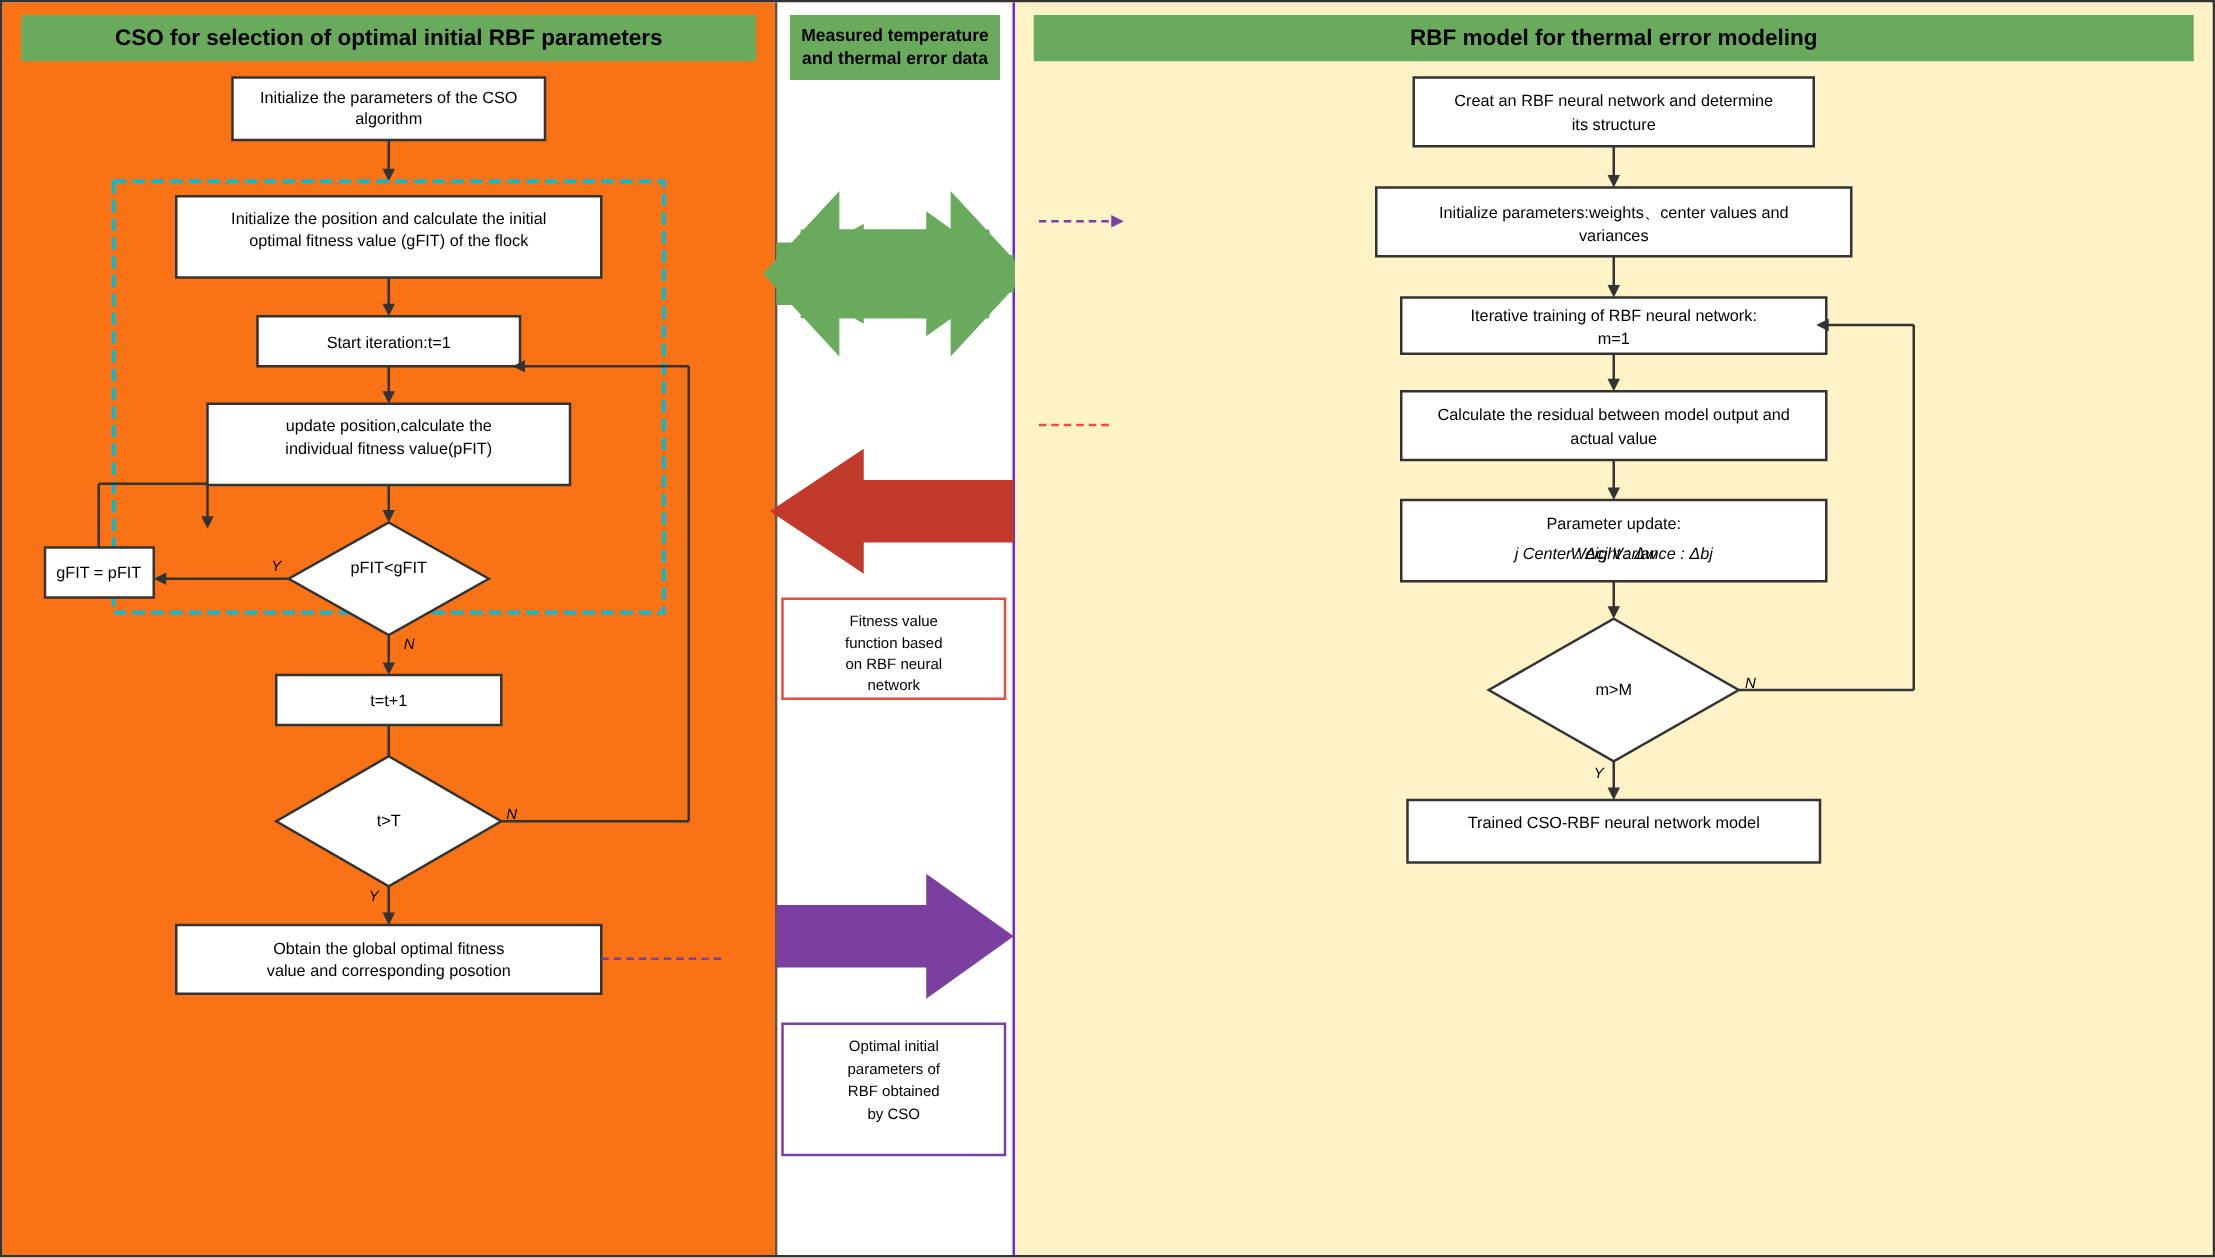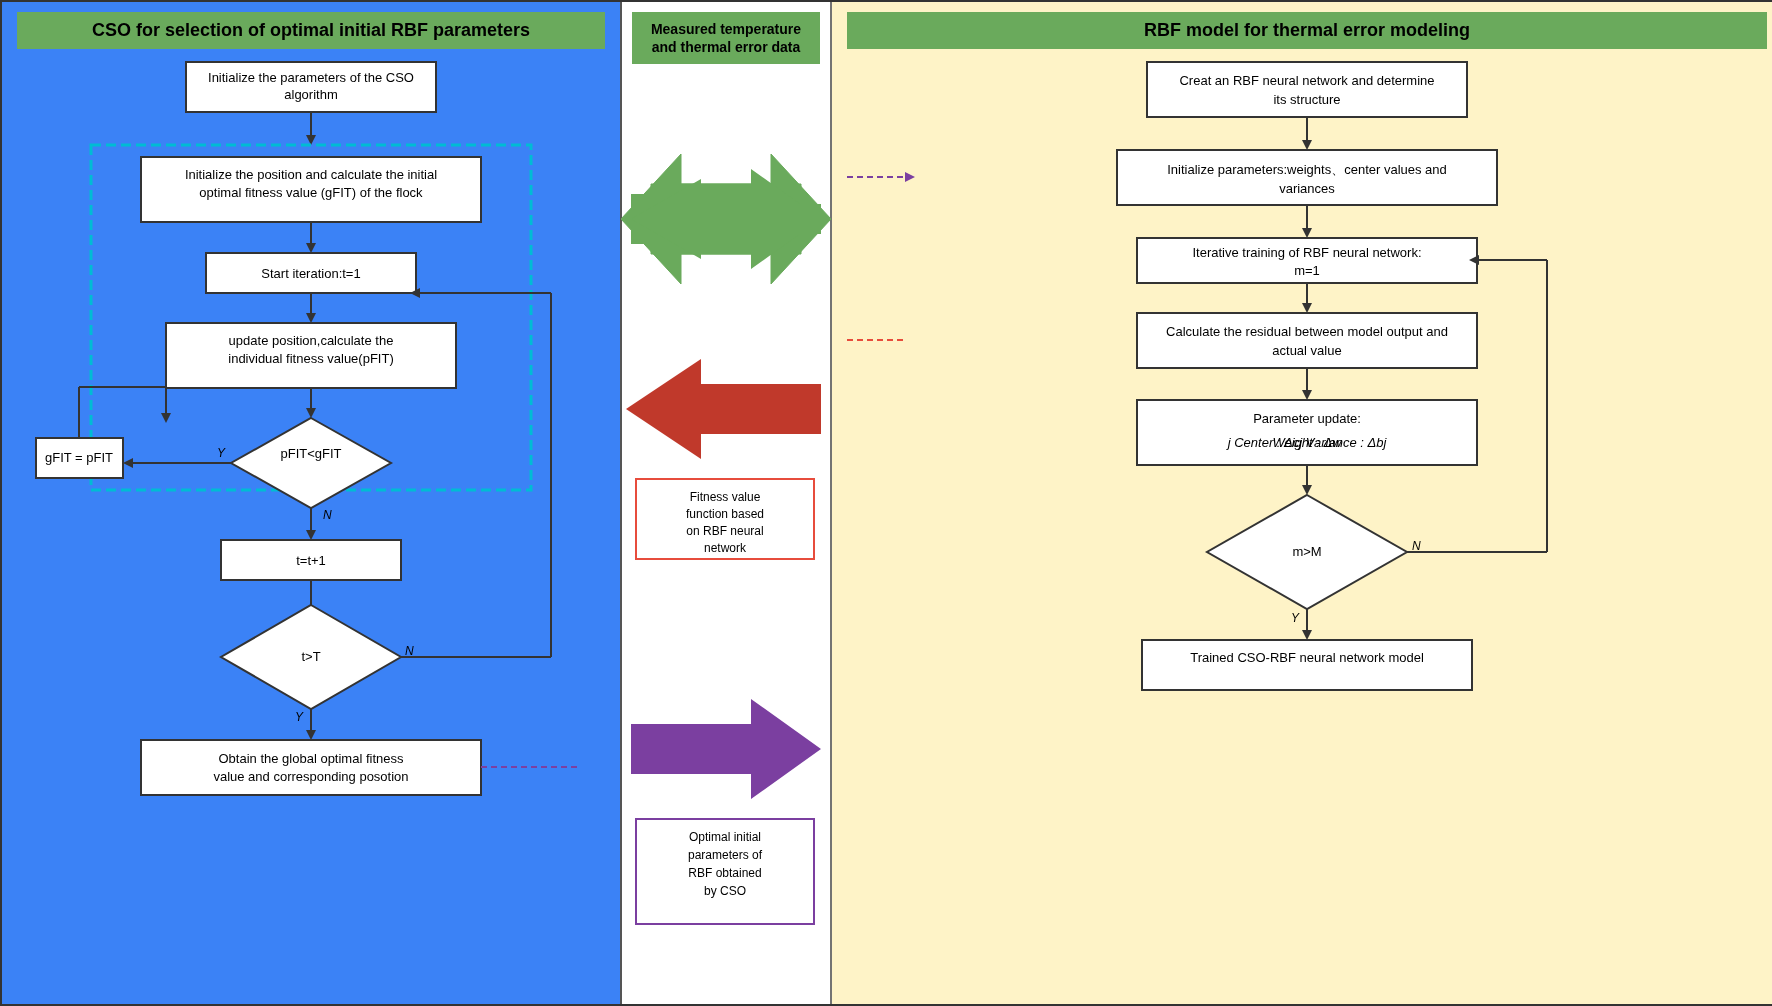--- a/index.html
+++ b/index.html
@@ -14,33 +14,33 @@
     }
     .main-container {
       display: flex;
       width: 1772px;
       height: 1006px;
       border: 2px solid #333;
     }
     
     .left-panel {
       width: 620px;
-      background: #3b82f6;
+      background: #f97316;
       border-right: 2px solid #555;
       display: flex;
       flex-direction: column;
       align-items: center;
       padding: 10px 15px;
       position: relative;
     }
     
     .middle-panel {
-      width: 210px;
+      width: 190px;
       background: #fff;
-      border-right: 2px solid #737373;
+      border-right: 2px solid #6d28d9;
       display: flex;
       flex-direction: column;
       align-items: center;
       padding: 10px;
       position: relative;
     }
     
     .right-panel {
       flex: 1;
       background: #fef3c7;

